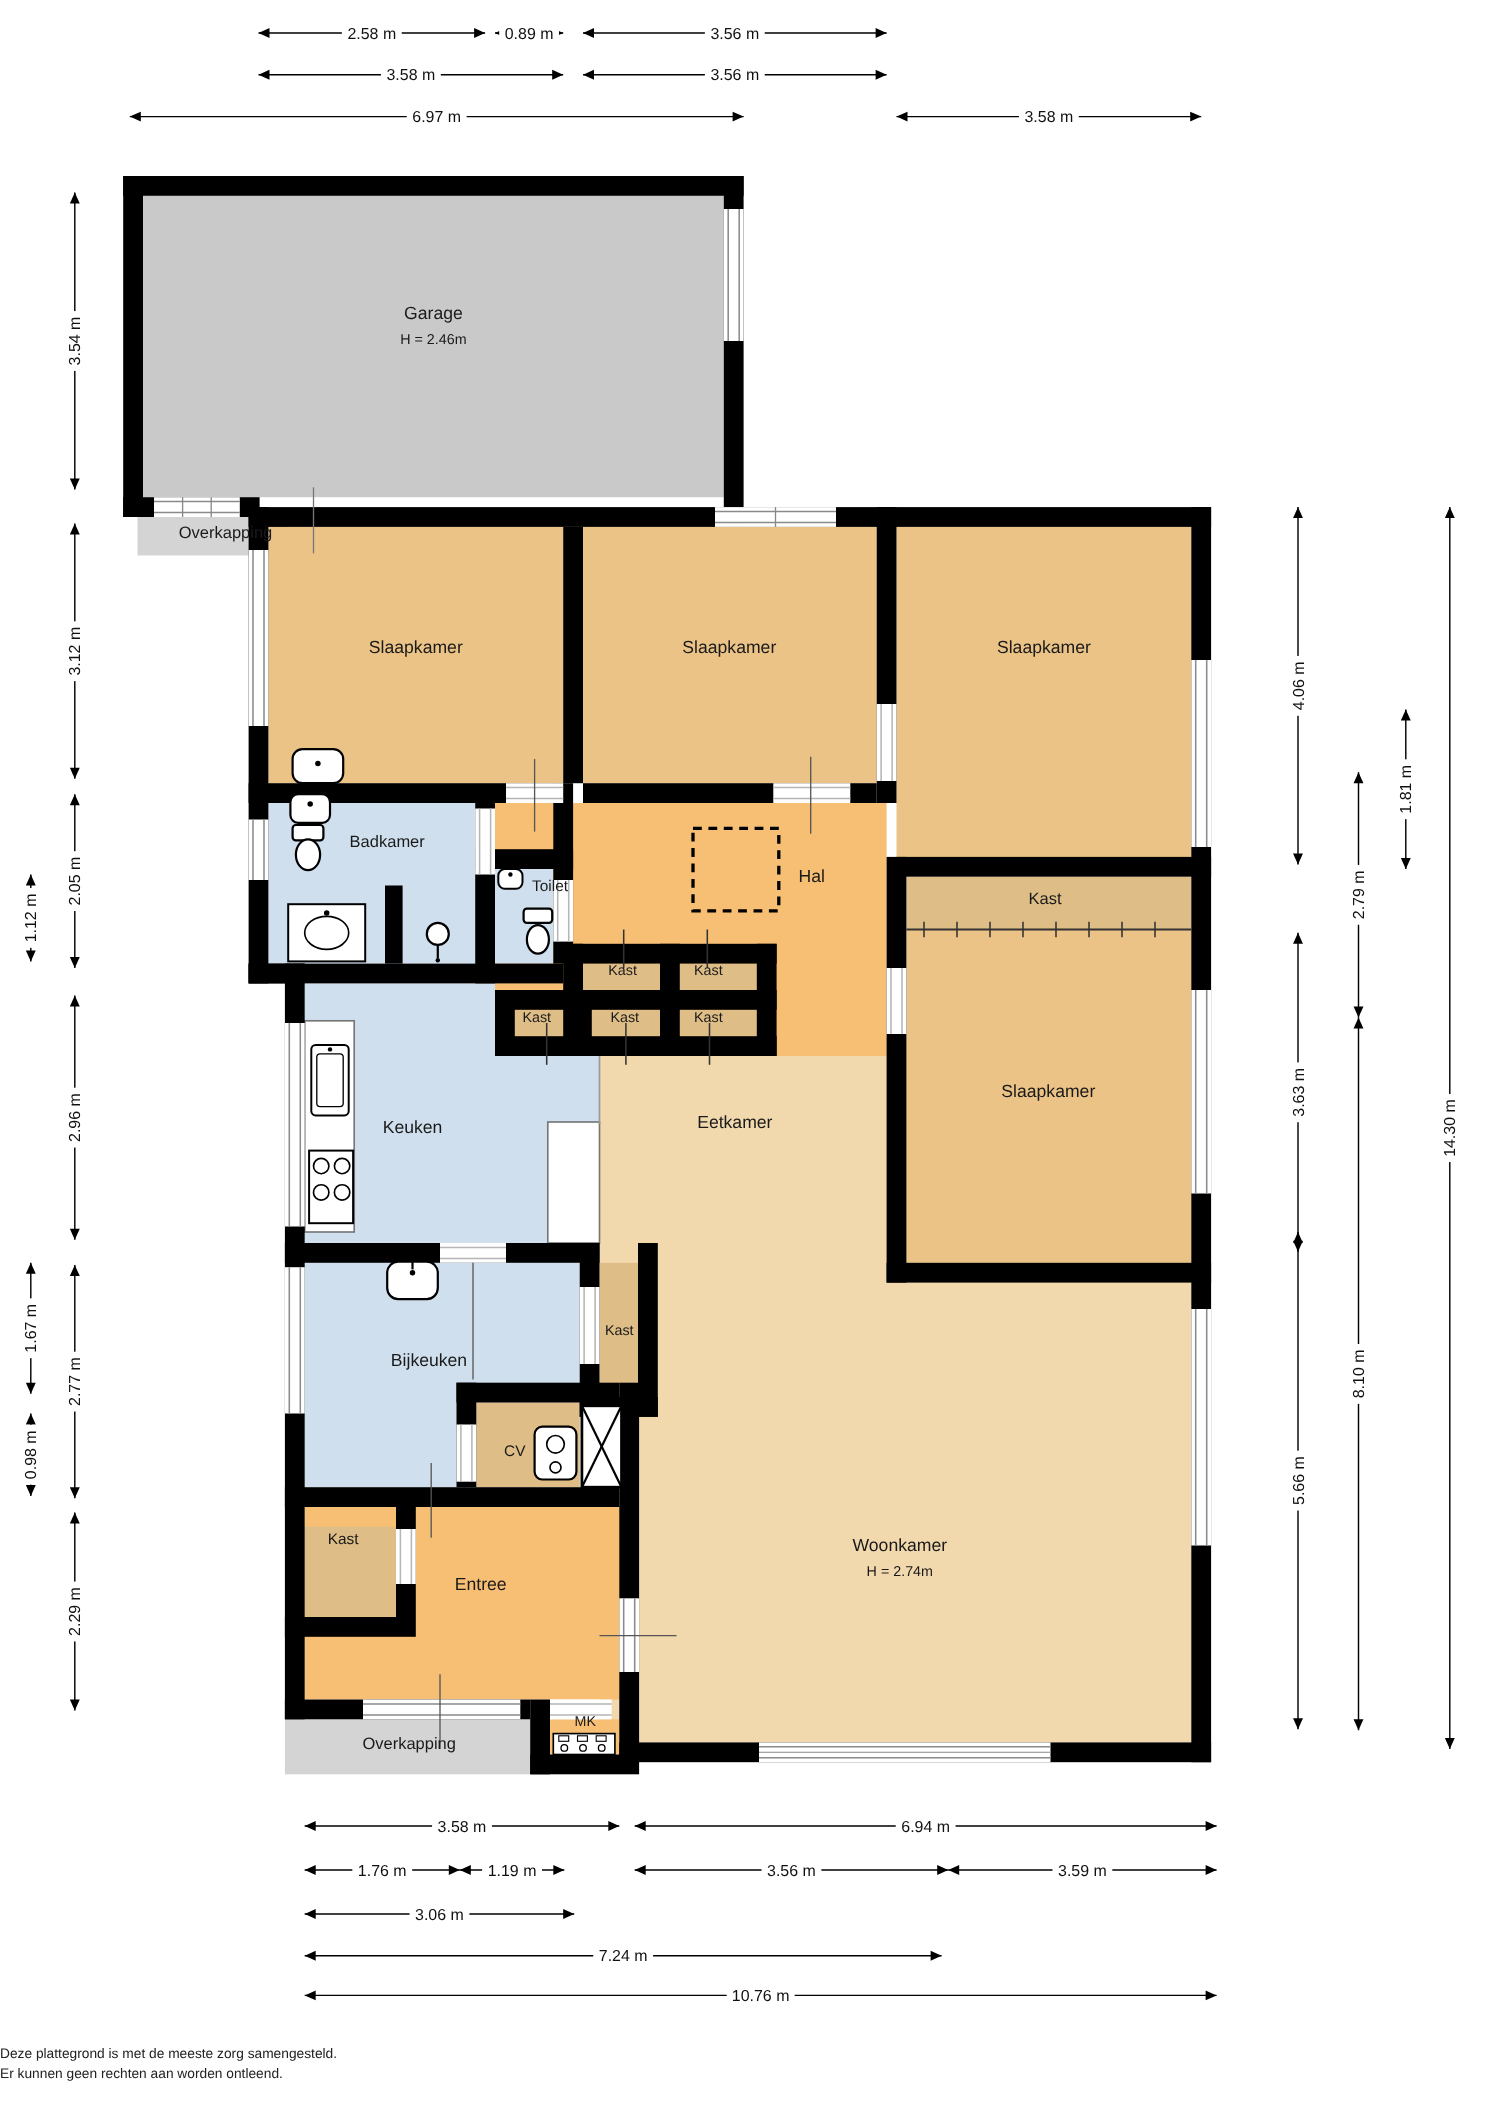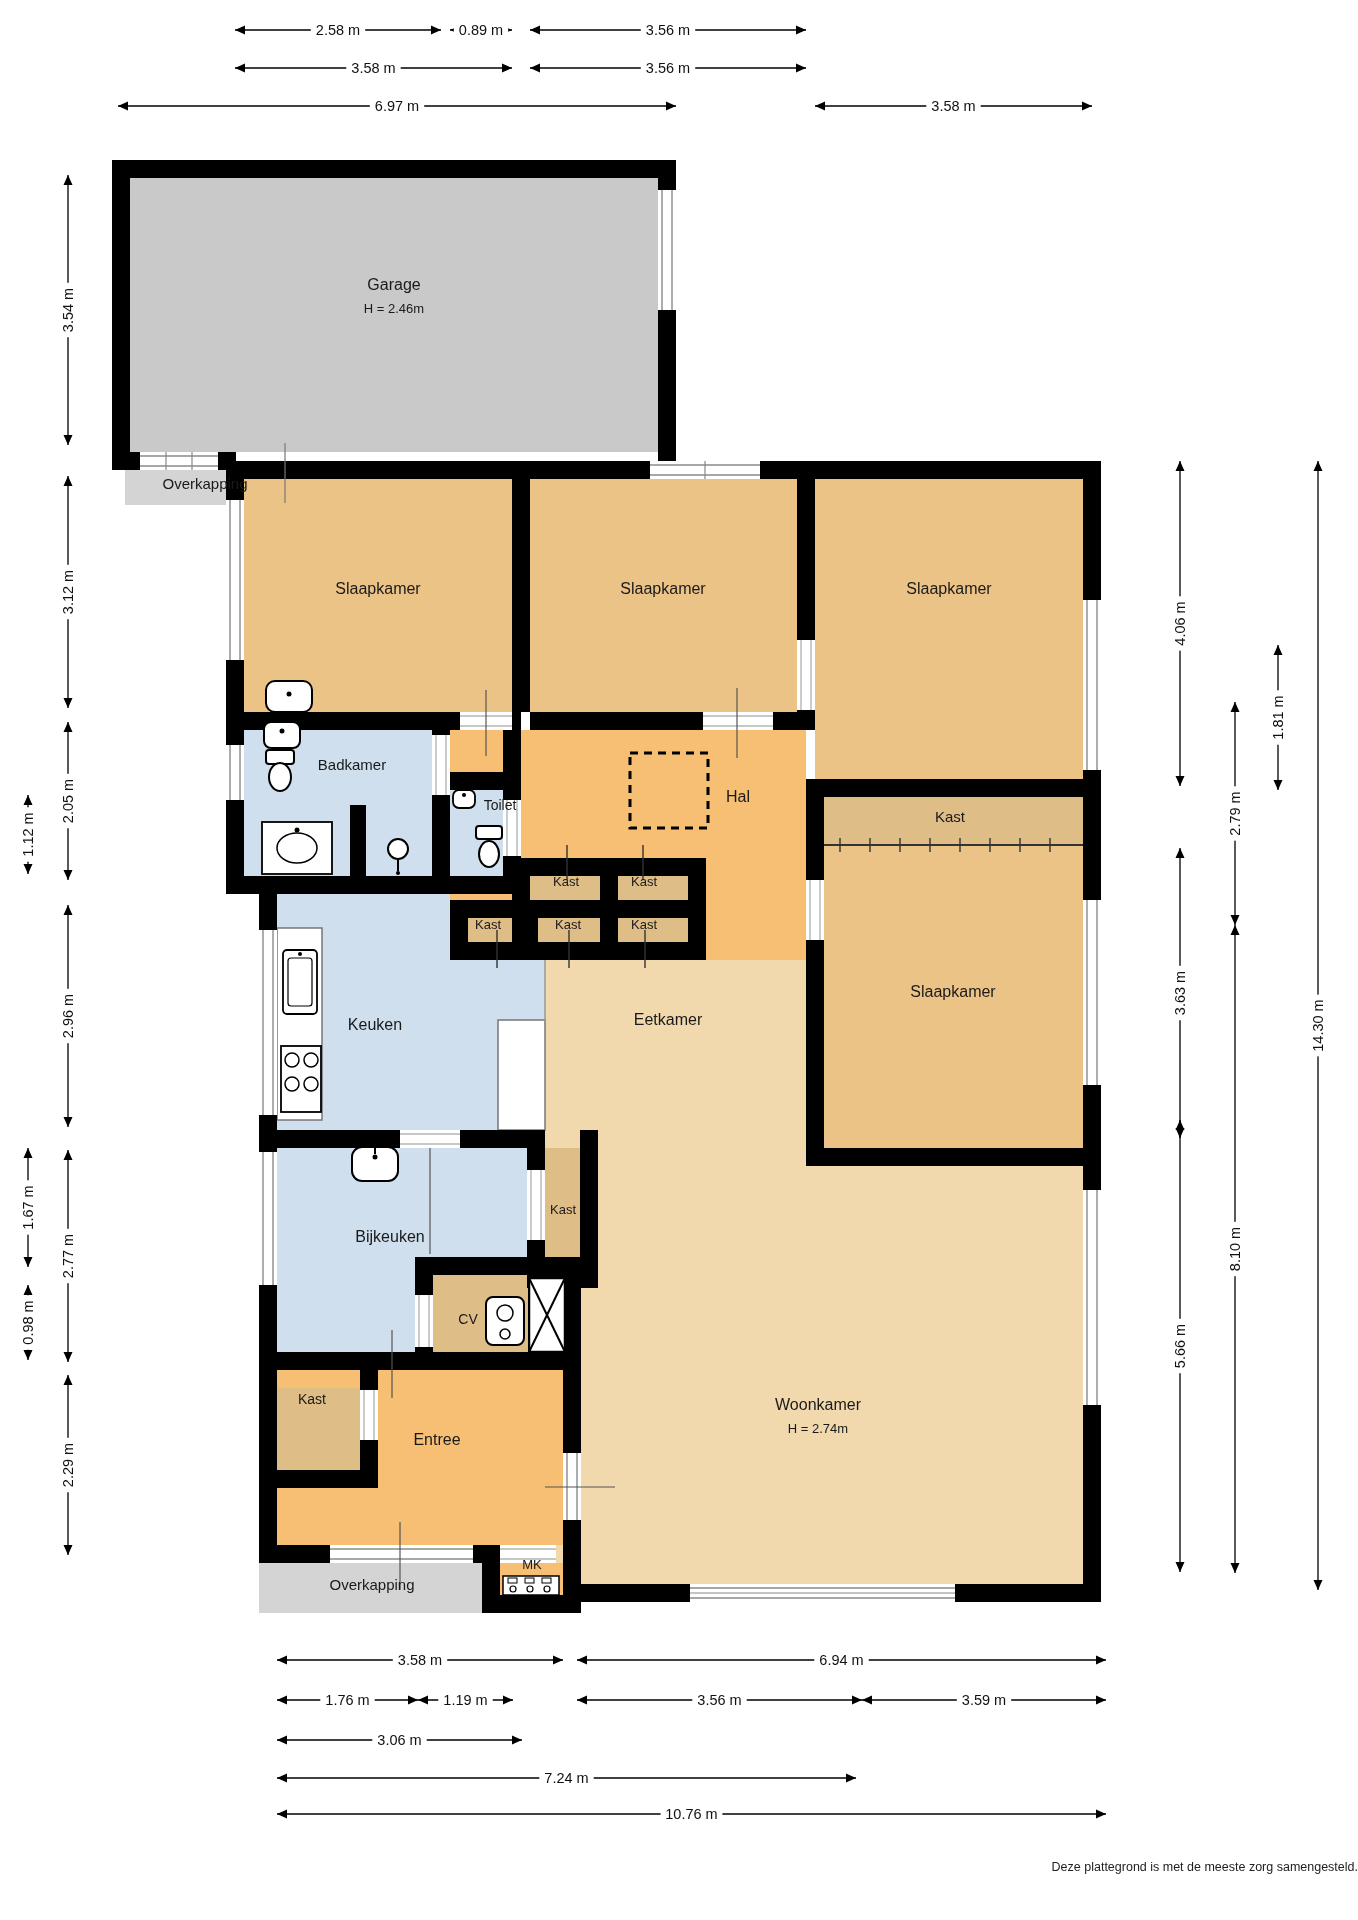--- a/index.html
+++ b/index.html
@@ -1,19 +1,19 @@
 <!DOCTYPE html>
 <html><head>
 <meta charset="utf-8">
 <style>
   html,body{margin:0;padding:0;background:#fff;}
   .page{position:relative;width:1358px;height:1920px;background:#ffffff;overflow:hidden;
         font-family:"Liberation Sans", sans-serif;}
   svg{position:absolute;left:0;top:0;}
-  .footer{position:absolute;left:0;top:1858px;width:100%;text-align:right;
+  .footer{position:absolute;left:0;top:1858px;width:100%;text-align:left;
           font-size:12.5px;color:#222;line-height:18px;}
 </style>
 </head>
 <body>
 
 <div class="page">
   <svg id="plan" width="1358" height="1920" viewBox="0 0 1358 1920">
       <rect x="130" y="178" width="528" height="274" fill="#c9c9c9"></rect>
       <rect x="125" y="470" width="141" height="35" fill="#d4d4d4"></rect>
       <rect x="259" y="1563" width="223" height="50" fill="#d4d4d4"></rect>
@@ -437,14 +437,15 @@
       <line x1="1318" y1="461" x2="1318" y2="1590" stroke="#000" stroke-width="1.3"></line>
       <polygon points="1318,461 1313.5,471 1322.5,471" fill="#000"></polygon>
       <polygon points="1318,1590 1313.5,1580 1322.5,1580" fill="#000"></polygon>
       <g transform="translate(1318,1025.5) rotate(-90)">
         <rect x="-30.900000000000002" y="-9" width="61.800000000000004" height="18" fill="#fff"></rect>
         <text x="0" y="5" font-size="14.5" fill="#111" text-anchor="middle" font-family="&quot;Liberation Sans&quot;, sans-serif">14.30 m</text>
       </g>
     </svg>
   <div class="footer">
     <div>Deze plattegrond is met de meeste zorg samengesteld.</div>
+    <div>Er kunnen geen rechten aan worden ontleend.</div>
   </div>
 </div>
 
 </body></html>

